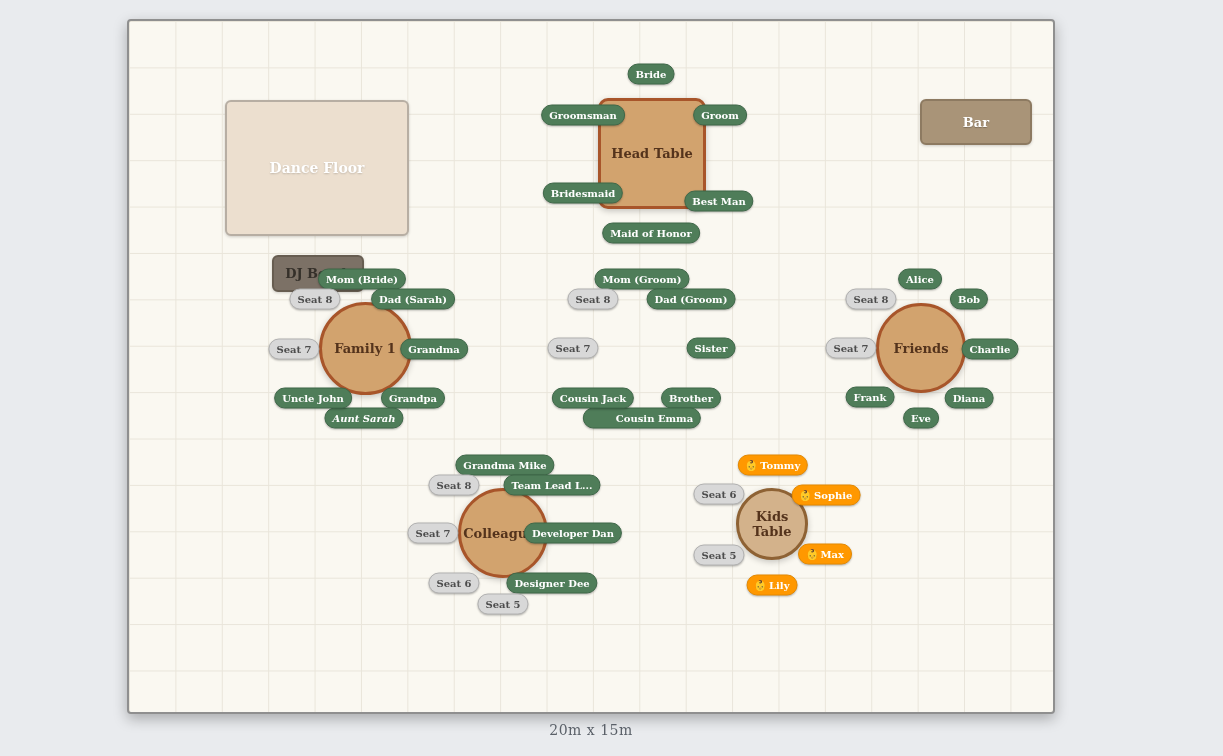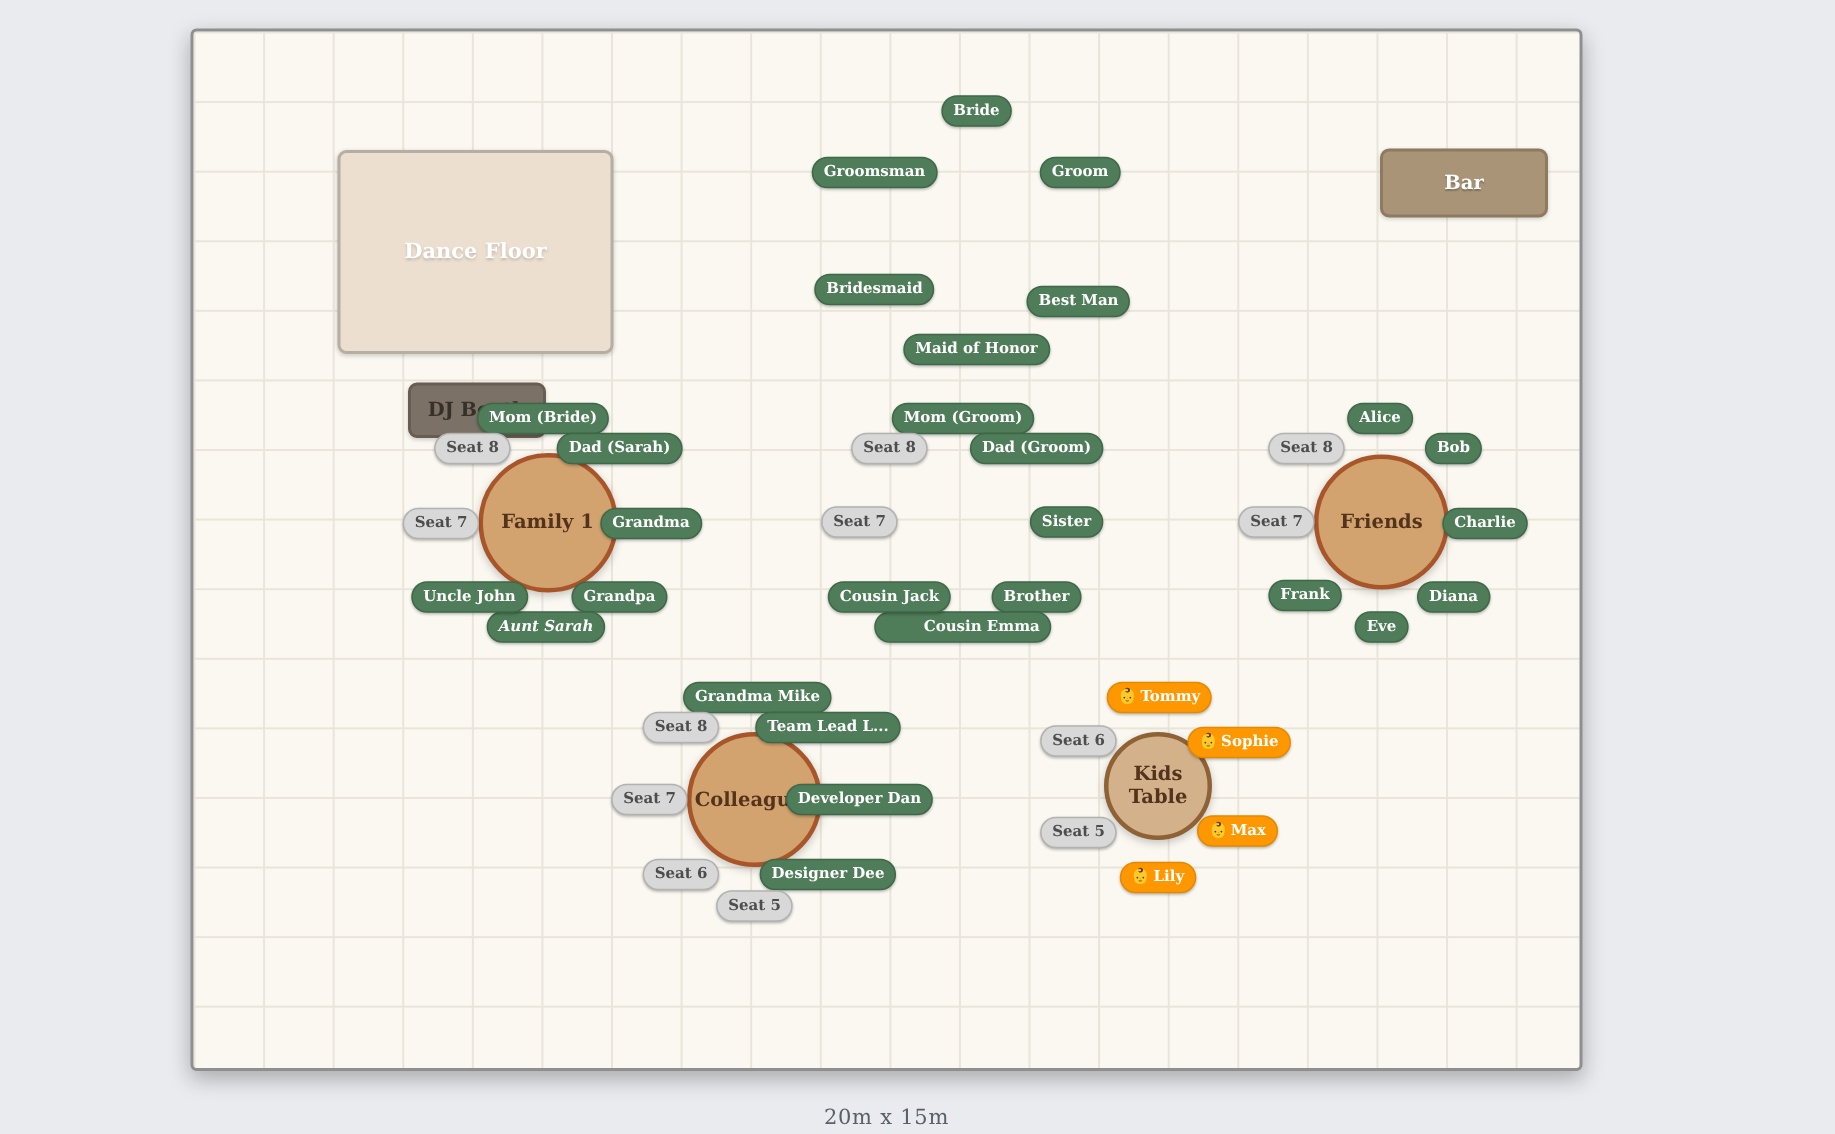--- a/index.html
+++ b/index.html
@@ -22,21 +22,20 @@
     border-radius:4px;
     box-shadow:0 5px 14px rgba(0,0,0,0.28);
     box-sizing:border-box;
   }
   .footer{
     position:absolute;
     left:127px;top:722px;width:928px;
     text-align:center;
     font-size:14px;color:#5a6068;
     letter-spacing:0.5px;
-    margin-top:15px;
   }
   .area{
     position:absolute;
     display:flex;align-items:center;justify-content:center;
     border-radius:6px;
     box-sizing:border-box;
     font-weight:bold;font-size:13px;
     box-shadow:0 1px 3px rgba(0,0,0,0.18);
   }
   .area.dance-floor{
@@ -87,20 +86,23 @@
 <div class="canvas" id="canvas">
     <div class="area dance-floor" style="left: 96px; top: 79px; width: 184px; height: 136px;">
       <span>Dance Floor</span>
     </div>
     <div class="area dj-booth" style="left: 143px; top: 234px; width: 92px; height: 37px;">
       <span>DJ Booth</span>
     </div>
     <div class="area bar" style="left: 791px; top: 78px; width: 112px; height: 46px;">
       <span>Bar</span>
     </div>
+    <div class="table square" style="left: 469px; top: 76.5px; width: 108px; height: 111px;">
+      <span>Head Table</span>
+    </div>
     <div class="seat guest" style="left: 522px; top: 53px; text-align: right;"><span>Bride</span></div>
     <div class="seat guest" style="left: 454px; top: 94px;"><span>Groomsman</span></div>
     <div class="seat guest" style="left: 591px; top: 94px;"><span>Groom</span></div>
     <div class="seat guest" style="left: 454px; top: 172px;"><span>Bridesmaid</span></div>
     <div class="seat guest" style="left: 590px; top: 180px;"><span>Best Man</span></div>
     <div class="seat guest" style="left: 522px; top: 212px;"><span>Maid of Honor</span></div>
     <div class="table circle" style="left: 189.5px; top: 280.5px; width: 93px; height: 93px;">
       <span>Family 1</span>
     </div>
     <div class="seat guest" style="left: 233px; top: 258px;"><span>Mom (Bride)</span></div>

